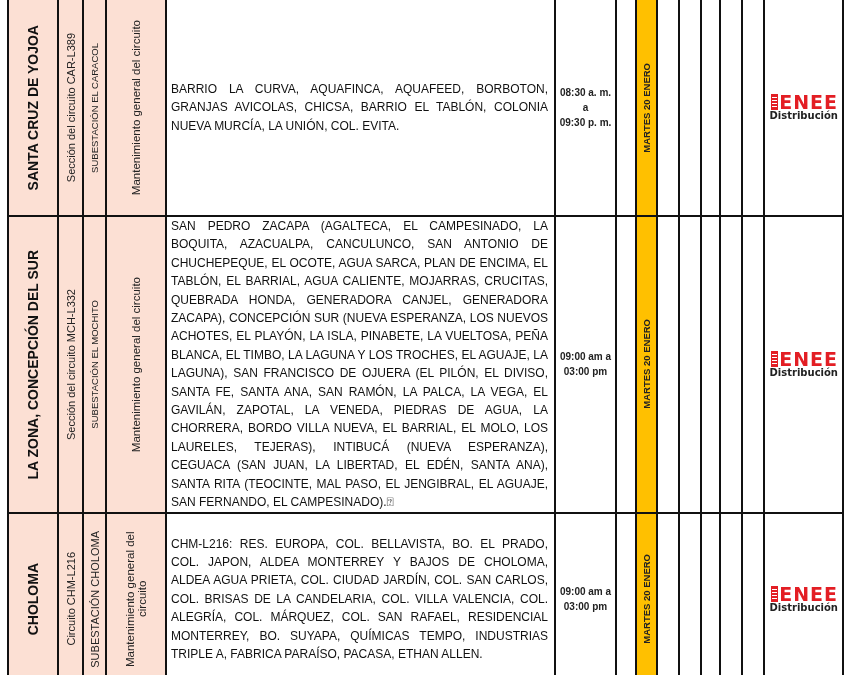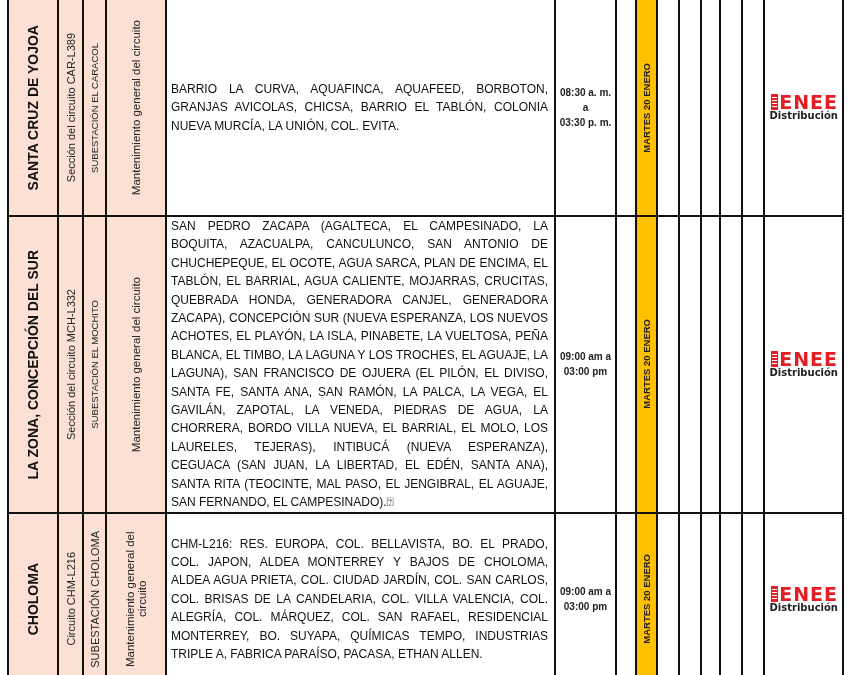--- a/index.html
+++ b/index.html
@@ -78,21 +78,21 @@
           <div class="cellwrap">
             <div class="vert work">Mantenimiento general del circuito</div>
           </div>
         </td>
     <td>
           <div class="desc">BARRIO LA CURVA, AQUAFINCA, AQUAFEED, BORBOTON, GRANJAS AVICOLAS, CHICSA, BARRIO EL TABLÓN, COLONIA NUEVA MURCÍA, LA UNIÓN, COL. EVITA.</div>
         </td>
     <td>
           <div class="time">
             <div>08:30 a. m. a</div>
-            <div>03:30 p. m.</div>
+            <div>09:30 p. m.</div>
           </div>
         </td>
     <td></td>
     <td class="amber">
           <div class="cellwrap">
             <div class="vert date">MARTES 20 ENERO</div>
           </div>
         </td>
     <td></td>
     <td></td>

